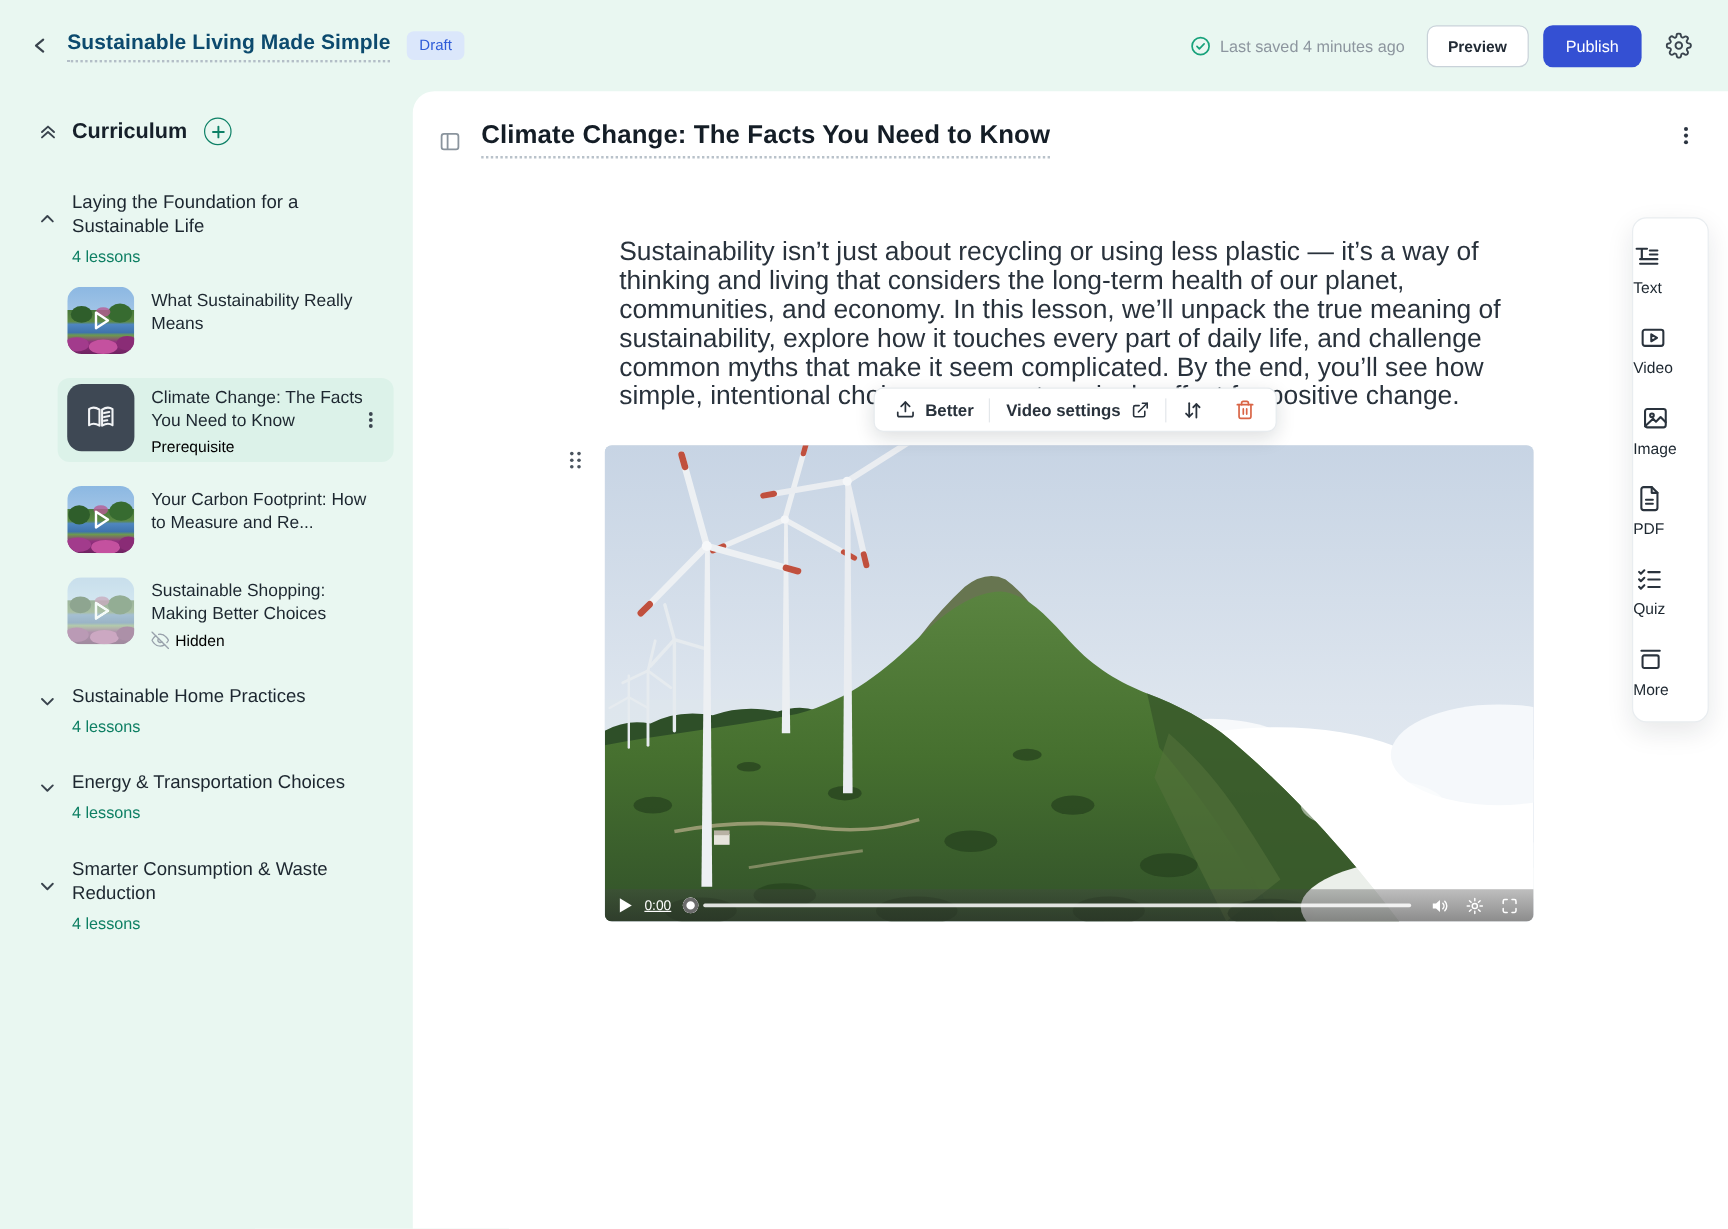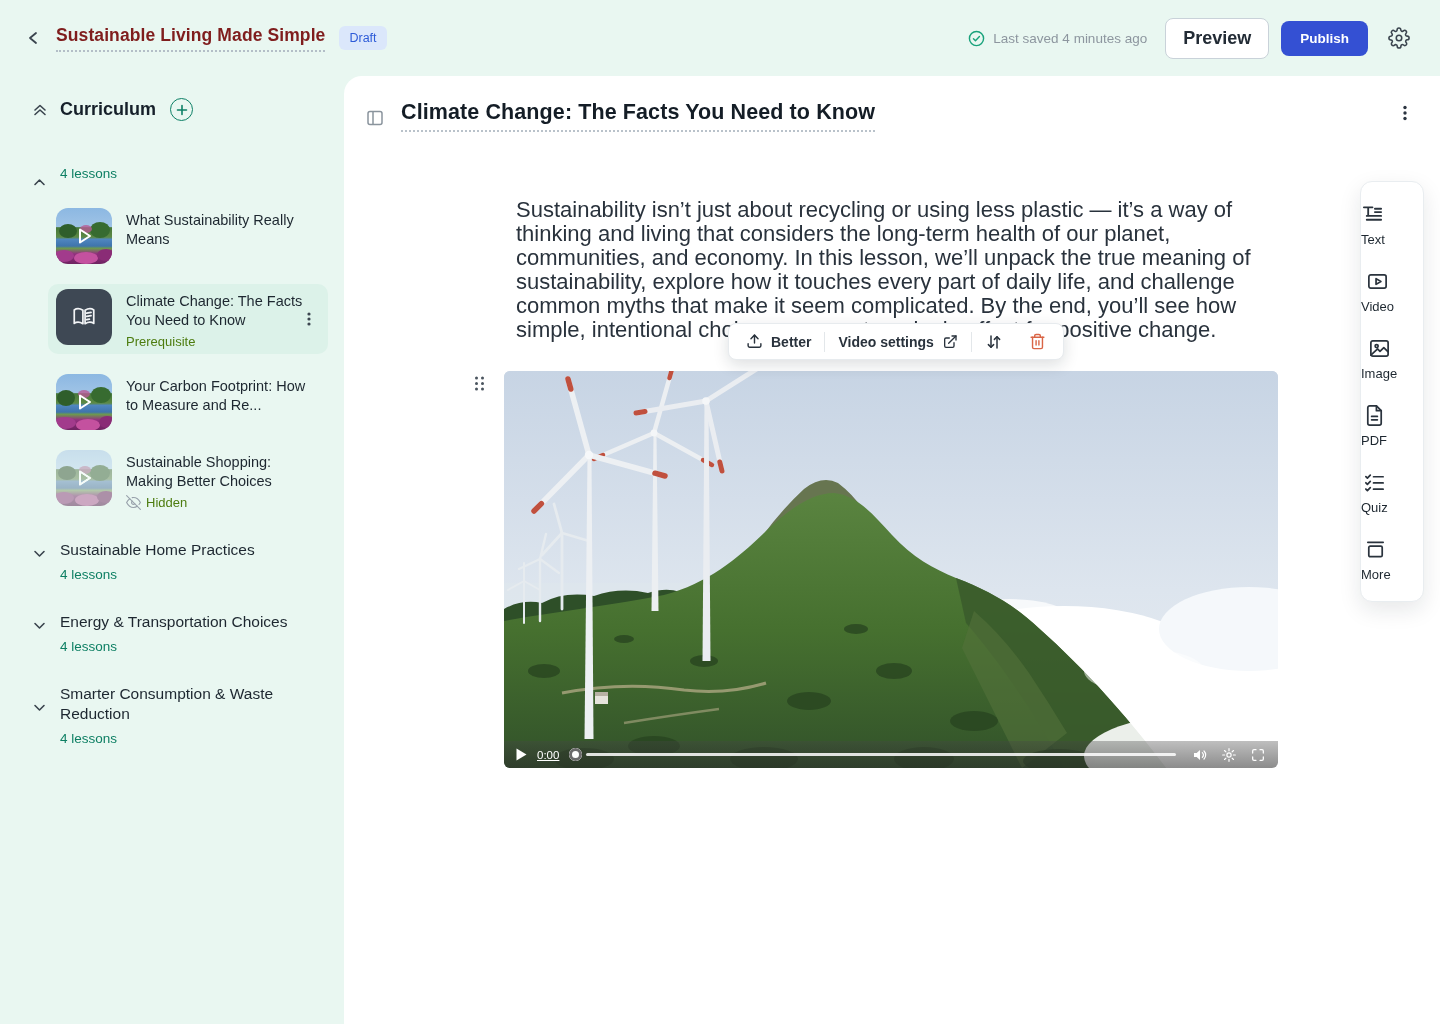--- a/index.html
+++ b/index.html
@@ -2,26 +2,26 @@
 <html><head>
 <meta charset="utf-8">
 <style>
   * { margin:0; padding:0; box-sizing:border-box; }
   html,body { width:1440px; height:1024px; overflow:hidden; }
   body { background:#e9f7f1; font-family:"Liberation Sans", sans-serif; color:#1d2730; }
 
   
   .header { height:76px; display:flex; align-items:center; padding:0 26px 0 22px; }
   .icon-btn { background:none; border:none; cursor:pointer; display:flex; align-items:center; justify-content:center; padding:4px; }
-  .course-title { font-size:17.5px; font-weight:700; color:#7f1d1d; border-bottom:2px dotted #b3bec7; padding-bottom:4px; margin-left:10px; letter-spacing:.1px; }
+  .course-title { font-size:17.5px; font-weight:700; color:#0c4a6e; border-bottom:2px dotted #b3bec7; padding-bottom:4px; margin-left:10px; letter-spacing:.1px; }
   .draft-badge { margin-left:14px; background:#dbe7fb; color:#2d5bd8; font-size:12.5px; font-weight:500; padding:5px 10px; border-radius:6px; }
   .header-spacer { flex:1; }
   .saved { display:flex; align-items:center; gap:8px; color:#8d969f; font-size:13.5px; margin-right:18px; }
-  .btn-preview { background:#fff; border:1px solid #c9d2d9; border-radius:8px; padding:9px 17px; font-size:18px; font-weight:600; color:#222b35; cursor:pointer; font-family:inherit; margin-right:12px; }
-  .btn-publish { background:#3450d3; border:none; border-radius:8px; padding:10px 19px; font-size:13.5px; font-weight:700; color:#fff; cursor:pointer; font-family:inherit; margin-right:16px; }
+  .btn-preview { background:#fff; border:1px solid #c9d2d9; border-radius:8px; padding:9px 17px; font-size:13px; font-weight:600; color:#222b35; cursor:pointer; font-family:inherit; margin-right:12px; }
+  .btn-publish { background:#3450d3; border:none; border-radius:8px; padding:10px 19px; font-size:13.5px; font-weight:400; color:#fff; cursor:pointer; font-family:inherit; margin-right:16px; }
 
   
   .layout { display:flex; height:948px; }
   .sidebar { width:344px; flex-shrink:0; padding:22px 8px 0 32px; }
   .main-card { flex:1; background:#fff; border-radius:18px 0 0 0; position:relative; }
 
   
   .curriculum-head { display:flex; align-items:center; gap:12px; margin-bottom:38px; }
   .curriculum-title { font-size:18px; font-weight:700; color:#16202a; }
   .plus-circle { width:23px; height:23px; border:1.5px solid #0d8066; border-radius:50%; display:flex; align-items:center; justify-content:center; color:#0d8066; background:none; cursor:pointer; margin-left:2px; }
@@ -33,21 +33,21 @@
   .lesson-count { font-size:13.5px; color:#0d7f63; margin-top:7px; }
   .lessons { margin:18px 0 0 0; }
   .lesson { display:flex; gap:14px; margin:0 0 20px 24px; position:relative; }
   .lesson.selected { background:#dcf2e9; border-radius:10px; margin-left:16px; margin-right:0; padding:5px 8px 5px 8px; width:280px; }
   .thumb { width:56px; height:56px; border-radius:12px; flex-shrink:0; position:relative; overflow:hidden; }
   .thumb-reading { background:#3e4854; display:flex; align-items:center; justify-content:center; }
   .thumb.dimmed { opacity:.55; filter:saturate(.6) brightness(1.12); }
   .play-overlay { position:absolute; inset:0; display:flex; align-items:center; justify-content:center; }
   .lesson-text { padding-top:3px; max-width:186px; }
   .lesson-title { font-size:14.5px; line-height:18.5px; color:#1d2730; font-weight:500; }
-  .lesson-sub { font-size:13px; color:#4d7c0f; margin-top:5px; display:flex; align-items:center; gap:5px; }
+  .lesson-sub { font-size:13px; color:#000000; margin-top:5px; display:flex; align-items:center; gap:5px; }
   .kebab { position:absolute; right:8px; top:50%; transform:translateY(-50%); background:none; border:none; cursor:pointer; padding:4px; }
 
   
   .doc-head { display:flex; align-items:flex-start; padding:24px 24px 0 18px; }
   .panel-toggle { margin-top:5px; }
   .doc-title { font-size:21.5px; font-weight:700; color:#141d26; margin-left:13px; padding-bottom:5px; border-bottom:2px dotted #b9c2ca; letter-spacing:.1px; }
   .doc-kebab { margin-left:auto; }
   .paragraph { position:absolute; left:172px; top:122px; width:776px; font-size:22px; line-height:24px; color:#29323c; }
 
   .block-toolbar { position:absolute; left:384px; top:247px; height:37px; background:#fff; border:1px solid #e7ebee; border-radius:8px; box-shadow:0 5px 16px rgba(15,25,35,.14); display:flex; align-items:center; padding:0 4px; z-index:5; }
@@ -152,20 +152,21 @@
     </div>
 
     <div class="section">
       <div class="section-row two-line">
         <span class="section-chevron">
           <svg width="15" height="15" viewBox="0 0 15 15" fill="none" stroke="#3a444e" stroke-width="1.6" stroke-linecap="round" stroke-linejoin="round">
               <path d="M3 9.5L7.5 5l4.5 4.5"></path>
             </svg>
         </span>
         <div>
+          <div class="section-title">Laying the Foundation for a Sustainable Life</div>
           <div class="lesson-count">4 lessons</div>
         </div>
       </div>
 
       <div class="lessons">
 
         <div class="lesson">
           <div class="thumb">
             <svg class="thumb-img" width="56" height="56" viewBox="0 0 56 56">
                 <rect width="56" height="56" fill="url(#thumbGarden)"></rect>

